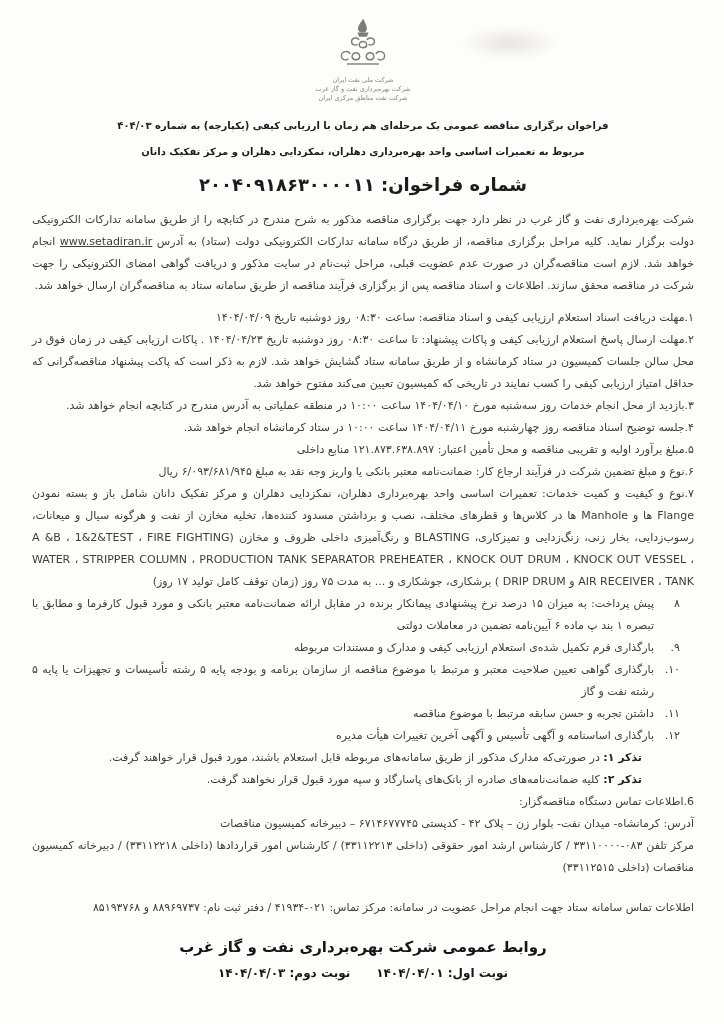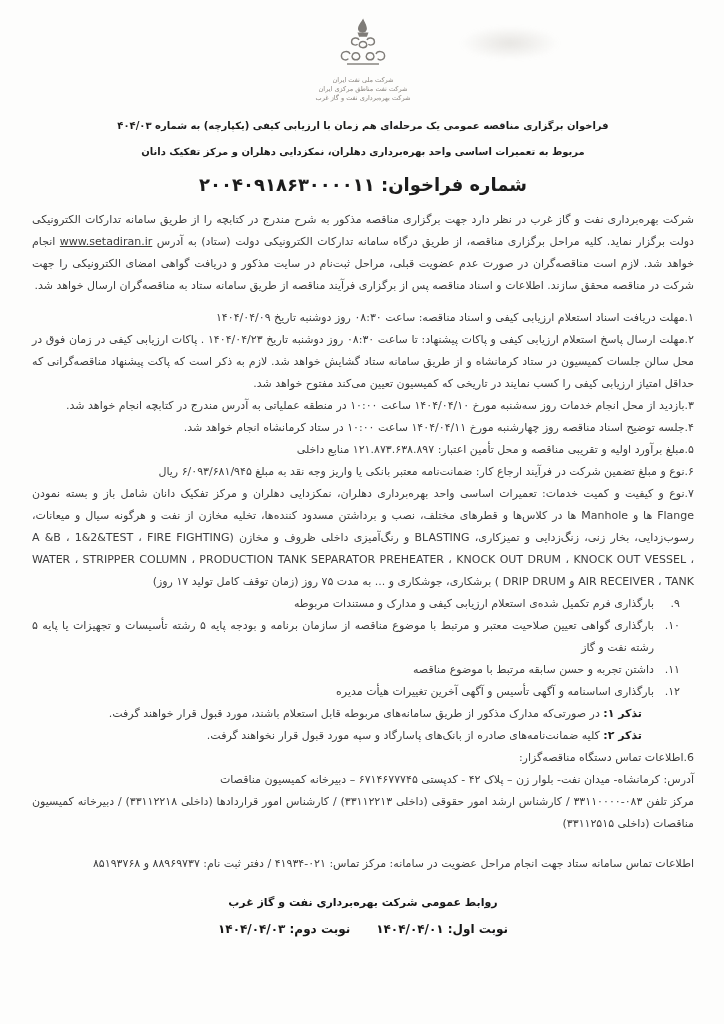--- a/index.html
+++ b/index.html
@@ -29,21 +29,21 @@
   .item{text-align:justify;}
   .inum{white-space:nowrap;}
   .ind{margin-right:14px;padding-right:26px;text-indent:-26px;}
   .ind .inum{display:inline-block;text-indent:0;min-width:18px;margin-left:8px;}
   .note{margin-right:52px;}
   .note b{color:#222;}
   .link{text-decoration:underline;color:#3d3d3d;}
   .contact{margin-top:0;}
   .setad-line{margin-top:18px;}
   .footer{margin-top:16px;text-align:center;color:#161616;}
-  .footer .f1{font-weight:bold;font-size:11px;line-height:24px;}
+  .footer .f1{font-weight:bold;font-size:15px;line-height:24px;}
   .footer .f2{font-weight:bold;font-size:12px;line-height:24px;margin-top:2px;}
   .footer .f2 .part1{margin-left:26px;}
 </style>
 </head>
 <body>
 
 <div class="smudge"></div>
 
 <div class="page">
 
@@ -56,41 +56,42 @@
         <path d="M46 22 c1 -3 7 -2.6 7.4 1.2 c0.4 3.4 -3.6 5 -6 3"></path>
         <path d="M38.2 27 c0.6 -4.6 6.9 -4.6 7.6 0 c-0.7 3.6 -7 3.6 -7.6 0 z"></path>
         <path d="M29 36 c-1.4 -4 -8.4 -3 -8.6 1.6 c-0.2 4 4.6 5.6 7 3"></path>
         <path d="M55 36 c1.4 -4 8.4 -3 8.6 1.6 c0.2 4 -4.6 5.6 -7 3"></path>
         <path d="M31 38.5 c0.8 -5 7 -5 7.8 0 c-0.8 4.4 -7 4.4 -7.8 0 z"></path>
         <path d="M45.2 38.5 c0.8 -5 7 -5 7.8 0 c-0.8 4.4 -7 4.4 -7.8 0 z"></path>
         <path d="M26 46 h32"></path>
       </g>
     </svg>
     <div class="logo-caption">شرکت ملی نفت ایران</div>
+    <div class="logo-caption">شرکت بهره‌برداری نفت و گاز غرب</div>
     <div class="logo-caption">شرکت نفت مناطق مرکزی ایران</div>
-    <div class="logo-caption">شرکت بهره‌برداری نفت و گاز غرب</div>
   </div>
 
   <div class="title-block">
     <div class="title-line">فراخوان برگزاری مناقصه عمومی یک مرحله‌ای هم زمان با ارزیابی کیفی (یکپارچه) به شماره ۴۰۴/۰۳</div>
     <div class="title-line">مربوط به تعمیرات اساسی واحد بهره‌برداری دهلران، نمکزدایی دهلران و مرکز تفکیک دانان</div>
     <div class="ref-line">شماره فراخوان: ۲۰۰۴۰۹۱۸۶۳۰۰۰۰۱۱</div>
   </div>
 
   <div class="bodytext intro"><span>شرکت بهره‌برداری نفت و گاز غرب در نظر دارد جهت برگزاری مناقصه مذکور به شرح مندرج در کتابچه را از طریق سامانه تدارکات الکترونیکی دولت برگزار نماید. کلیه مراحل برگزاری مناقصه، از طریق درگاه سامانه تدارکات الکترونیکی دولت (ستاد) به آدرس </span><span class="link">www.setadiran.ir</span><span> انجام خواهد شد. لازم است مناقصه‌گران در صورت عدم عضویت قبلی، مراحل ثبت‌نام در سایت مذکور و دریافت گواهی امضای الکترونیکی را جهت شرکت در مناقصه محقق سازند. اطلاعات و اسناد مناقصه پس از برگزاری فرآیند مناقصه از طریق سامانه ستاد به مناقصه‌گران ارسال خواهد شد.</span></div>
 
   <div class="bodytext items">
     <div class="item"><span class="inum">۱.</span><span>مهلت دریافت اسناد استعلام ارزیابی کیفی و اسناد مناقصه: ساعت ۰۸:۳۰ روز دوشنبه تاریخ ۱۴۰۴/۰۴/۰۹</span></div>
     <div class="item"><span class="inum">۲.</span><span>مهلت ارسال پاسخ استعلام ارزیابی کیفی و پاکات پیشنهاد: تا ساعت ۰۸:۳۰ روز دوشنبه تاریخ ۱۴۰۴/۰۴/۲۳ . پاکات ارزیابی کیفی در زمان فوق در محل سالن جلسات کمیسیون در ستاد کرمانشاه و از طریق سامانه ستاد گشایش خواهد شد. لازم به ذکر است که پاکت پیشنهاد مناقصه‌گرانی که حداقل امتیاز ارزیابی کیفی را کسب نمایند در تاریخی که کمیسیون تعیین می‌کند مفتوح خواهد شد.</span></div>
     <div class="item"><span class="inum">۳.</span><span>بازدید از محل انجام خدمات روز سه‌شنبه مورخ ۱۴۰۴/۰۴/۱۰ ساعت ۱۰:۰۰ در منطقه عملیاتی به آدرس مندرج در کتابچه انجام خواهد شد.</span></div>
     <div class="item"><span class="inum">۴.</span><span>جلسه توضیح اسناد مناقصه روز چهارشنبه مورخ ۱۴۰۴/۰۴/۱۱ ساعت ۱۰:۰۰ در ستاد کرمانشاه انجام خواهد شد.</span></div>
     <div class="item"><span class="inum">۵.</span><span>مبلغ برآورد اولیه و تقریبی مناقصه و محل تأمین اعتبار: ۱۲۱.۸۷۳.۶۳۸.۸۹۷ منابع داخلی</span></div>
     <div class="item"><span class="inum">۶.</span><span>نوع و مبلغ تضمین شرکت در فرآیند ارجاع کار: ضمانت‌نامه معتبر بانکی یا واریز وجه نقد به مبلغ ۶/۰۹۳/۶۸۱/۹۴۵ ریال</span></div>
     <div class="item"><span class="inum">۷.</span><span>نوع و کیفیت و کمیت خدمات: تعمیرات اساسی واحد بهره‌برداری دهلران، نمکزدایی دهلران و مرکز تفکیک دانان شامل باز و بسته نمودن Flange ها و Manhole ها در کلاس‌ها و قطرهای مختلف، نصب و برداشتن مسدود کننده‌ها، تخلیه مخازن از نفت و هرگونه سیال و میعانات، رسوب‌زدایی، بخار زنی، زنگ‌زدایی و تمیزکاری، BLASTING و رنگ‌آمیزی داخلی ظروف و مخازن (A &amp;B ، 1&amp;2&amp;TEST ، FIRE FIGHTING WATER ، STRIPPER COLUMN ، PRODUCTION TANK SEPARATOR PREHEATER ، KNOCK OUT DRUM ، KNOCK OUT VESSEL ، AIR RECEIVER ، TANK و DRIP DRUM ) برشکاری، جوشکاری و ... به مدت ۷۵ روز (زمان توقف کامل تولید ۱۷ روز)</span></div>
 
+    <div class="item ind"><span class="inum">۸</span><span>پیش پرداخت: به میزان ۱۵ درصد نرخ پیشنهادی پیمانکار برنده در مقابل ارائه ضمانت‌نامه معتبر بانکی و مورد قبول کارفرما و مطابق با تبصره ۱ بند پ ماده ۶ آیین‌نامه تضمین در معاملات دولتی</span></div>
     <div class="item ind"><span class="inum">۹.</span><span>بارگذاری فرم تکمیل شده‌ی استعلام ارزیابی کیفی و مدارک و مستندات مربوطه</span></div>
     <div class="item ind"><span class="inum">۱۰.</span><span>بارگذاری گواهی تعیین صلاحیت معتبر و مرتبط با موضوع مناقصه از سازمان برنامه و بودجه پایه ۵ رشته تأسیسات و تجهیزات یا پایه ۵ رشته نفت و گاز</span></div>
     <div class="item ind"><span class="inum">۱۱.</span><span>داشتن تجربه و حسن سابقه مرتبط با موضوع مناقصه</span></div>
     <div class="item ind"><span class="inum">۱۲.</span><span>بارگذاری اساسنامه و آگهی تأسیس و آگهی آخرین تغییرات هیأت مدیره</span></div>
 
     <div class="item note"><b>تذکر ۱:</b><span> در صورتی‌که مدارک مذکور از طریق سامانه‌های مربوطه قابل استعلام باشند، مورد قبول قرار خواهند گرفت.</span></div>
     <div class="item note"><b>تذکر ۲:</b><span> کلیه ضمانت‌نامه‌های صادره از بانک‌های پاسارگاد و سپه مورد قبول قرار نخواهند گرفت.</span></div>
 
     <div class="item"><span class="inum">6.</span><span>اطلاعات تماس دستگاه مناقصه‌گزار:</span></div>
     <div class="item contact">آدرس: کرمانشاه- میدان نفت- بلوار زن – پلاک ۴۲ - کدپستی ۶۷۱۴۶۷۷۷۴۵ – دبیرخانه کمیسیون مناقصات</div>

